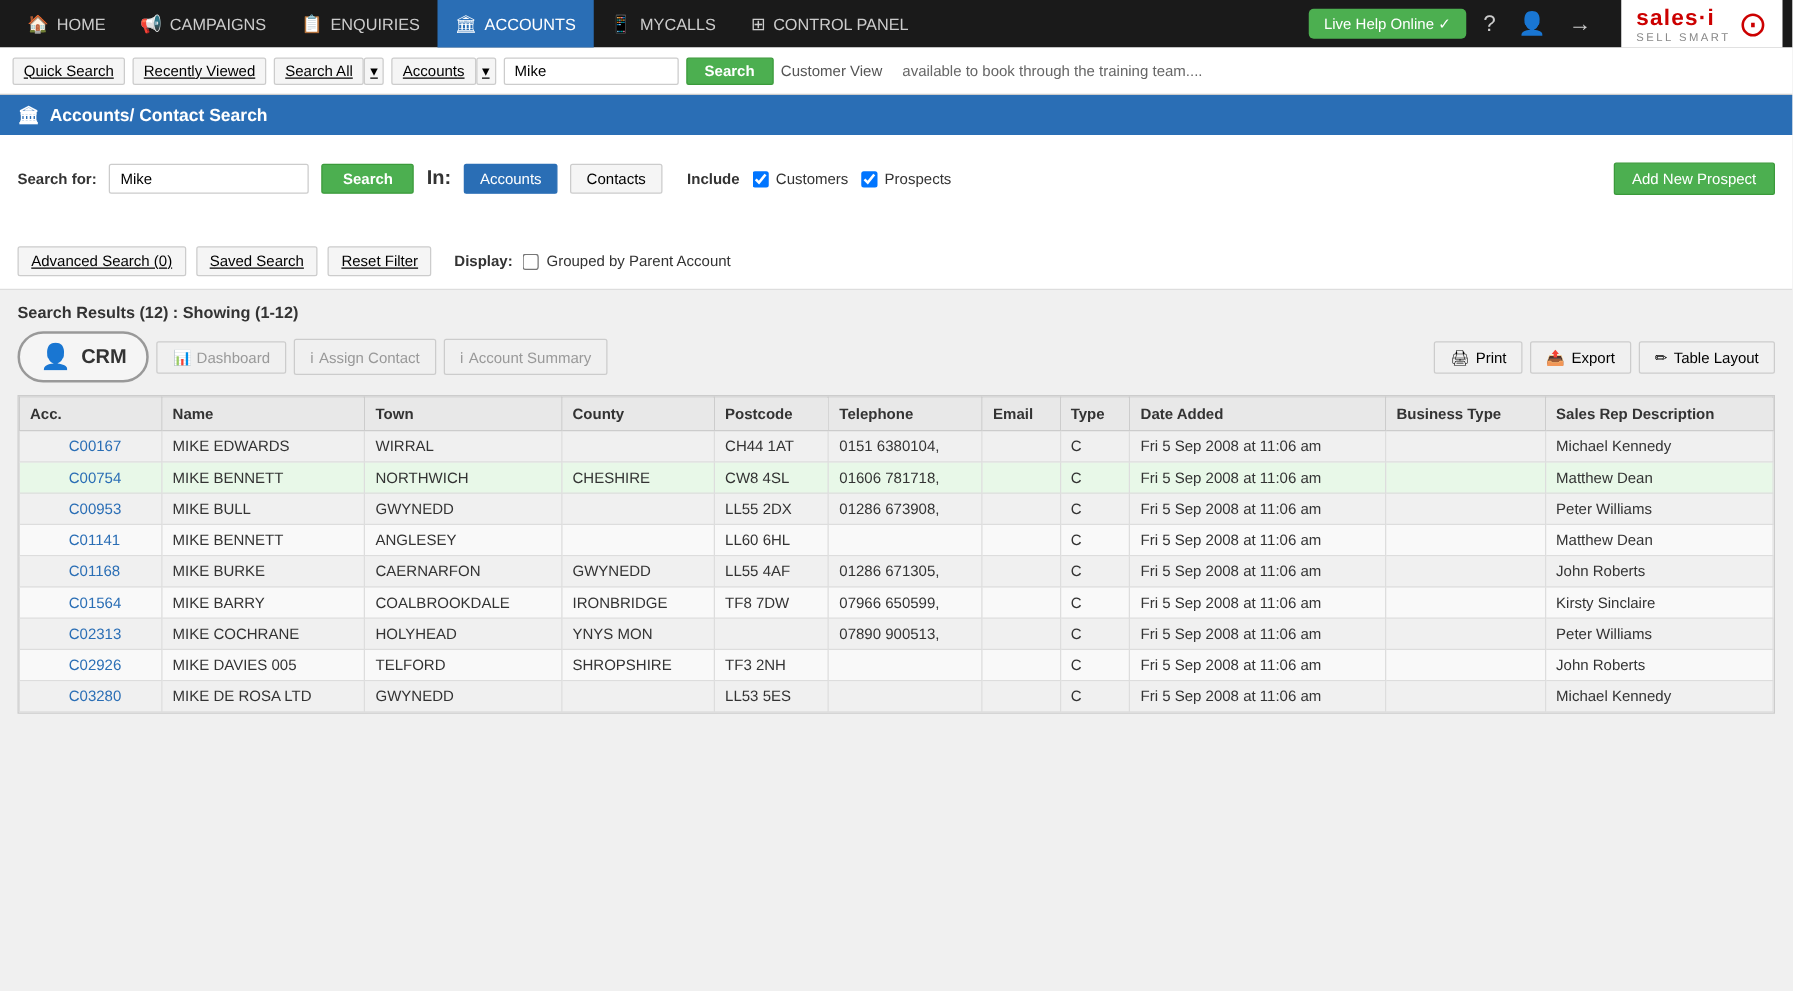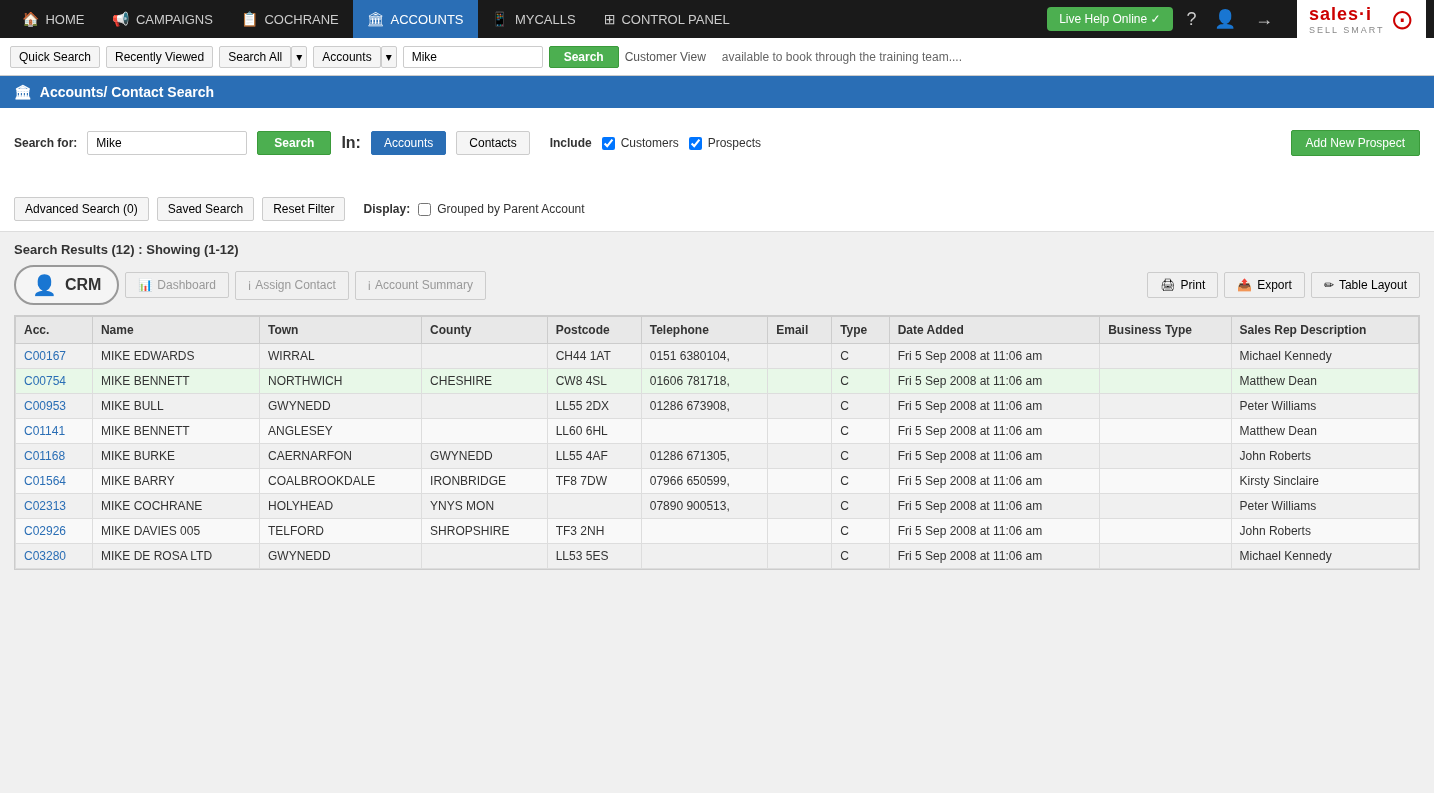--- a/index.html
+++ b/index.html
@@ -189,20 +189,21 @@
       cursor: pointer;
       border-radius: 2px;
     }
     .btn-adv {
       border: 1px solid #ccc;
       padding: 4px 10px;
       font-size: 12px;
       background: #f5f5f5;
       cursor: pointer;
       border-radius: 2px;
+      text-decoration: underline;
     }
     .display-label { font-size: 12px; font-weight: bold; margin-left: 10px; }
 
     
     .results-area {
       padding: 10px 14px;
     }
     .results-count {
       font-size: 13px;
       font-weight: bold;
@@ -291,40 +292,40 @@
       top: 0;
       z-index: 2;
     }
     .results-table td {
       border: 1px solid #ddd;
       padding: 5px 8px;
       vertical-align: middle;
     }
     .results-table tr:nth-child(even) { background: #f9f9f9; }
     .row-highlight { background: #e8f8e8 !important; }
-    .acc-link { color: #2a6eb5; text-decoration: none; cursor: pointer; }
+    .acc-link { color: #2a6eb5; text-decoration: none; cursor: pointer; margin-left: 31px; }
 
     
     input[type="checkbox"] { cursor: pointer; }
   </style>
 </head>
 <body>
 
 <div class="top-nav">
   <div class="top-nav-item">
     <span class="top-nav-icon">🏠</span>
     <span>HOME</span>
   </div>
   <div class="top-nav-item">
     <span class="top-nav-icon">📢</span>
     <span>CAMPAIGNS</span>
   </div>
   <div class="top-nav-item">
     <span class="top-nav-icon">📋</span>
-    <span>COCHRANE</span>
+    <span>ENQUIRIES</span>
   </div>
   <div class="top-nav-item active">
     <span class="top-nav-icon">🏛</span>
     <span>ACCOUNTS</span>
   </div>
   <div class="top-nav-item">
     <span class="top-nav-icon">📱</span>
     <span>MYCALLS</span>
   </div>
   <div class="top-nav-item">

